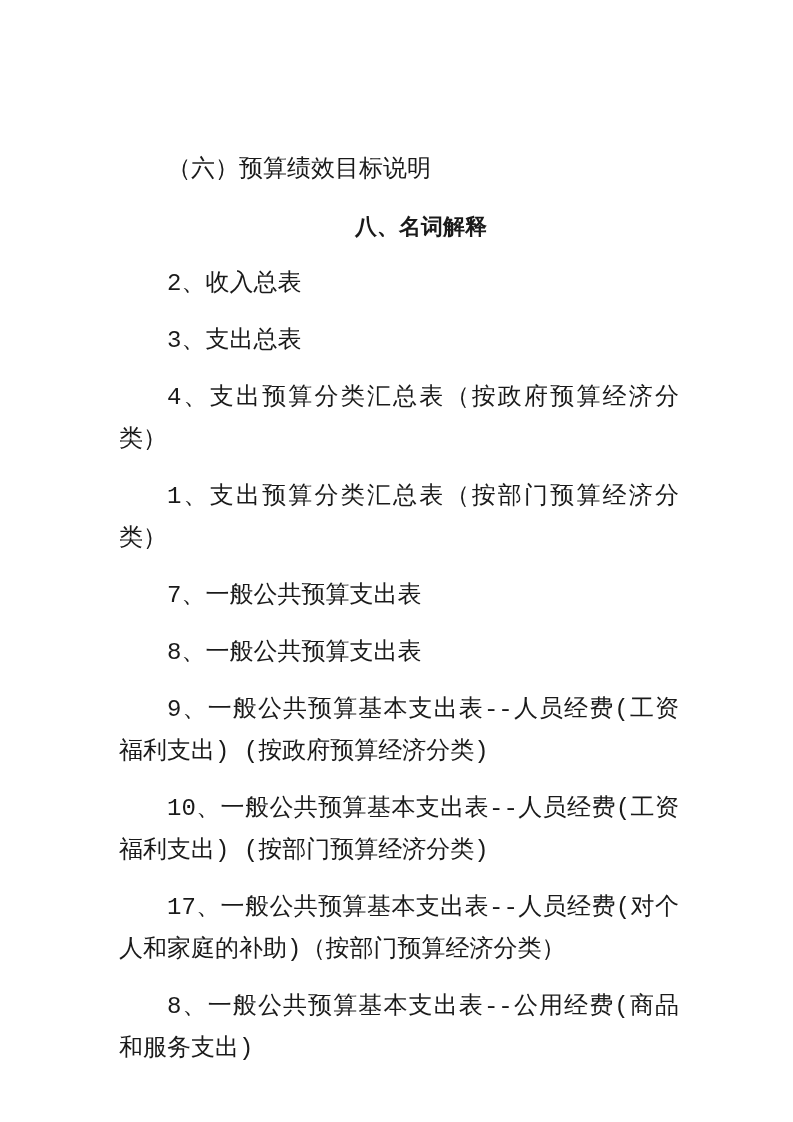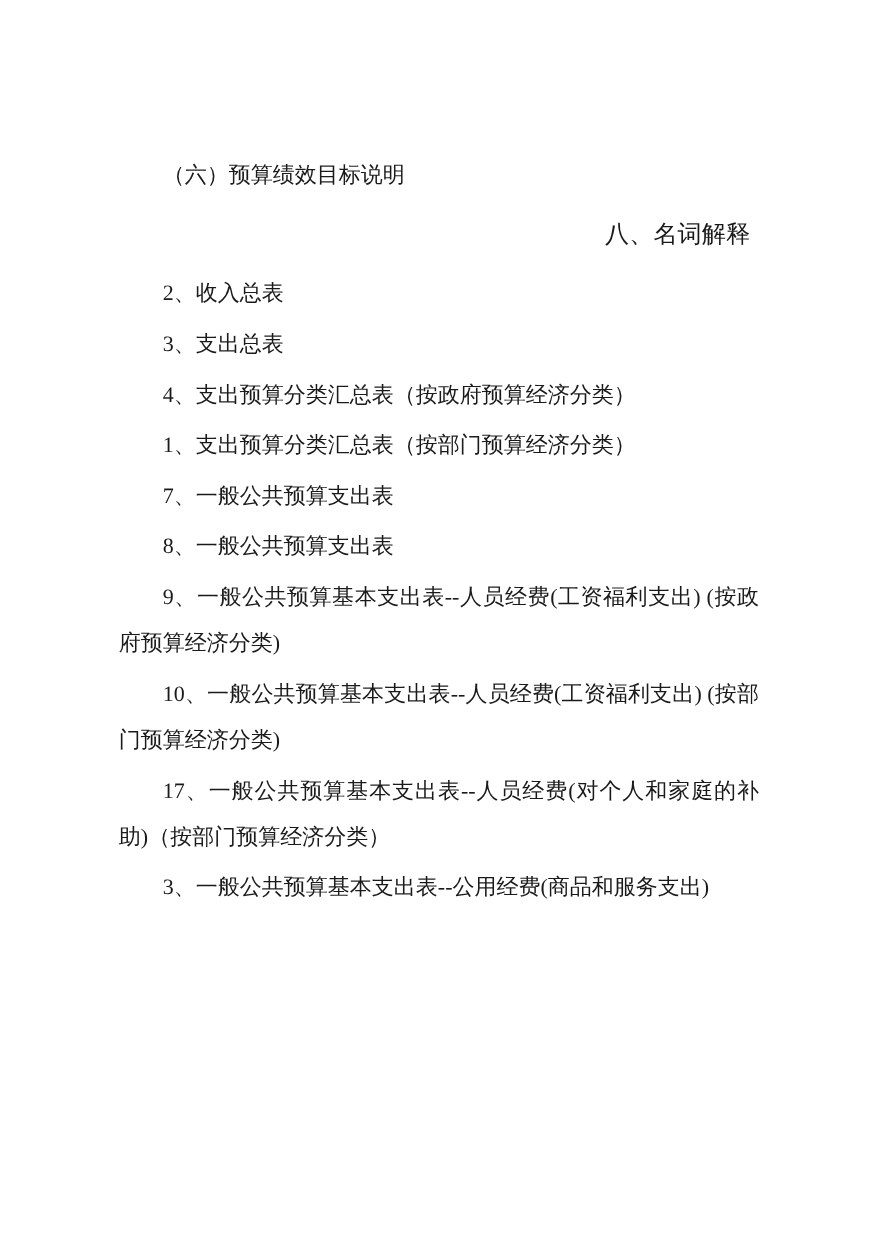--- a/index.html
+++ b/index.html
@@ -11,36 +11,36 @@
     position: relative;
     width: 793px;
     height: 1122px;
     background: #ffffff;
     box-sizing: border-box;
     padding: 134px 99px 0 104px;
     color: #1a1a1a;
     overflow: hidden;
   }
   .doc-body-line {
-    margin: 4px;
-    font-family: Liberation Serif, serif;
-    font-size: 20px;
+    margin: 15px;
+    font-family: Liberation Mono, monospace;
+    font-size: 24px;
     line-height: 42px;
     text-indent: 2em;
     text-align: justify;
     word-break: break-all;
   }
   .doc-heading-line {
     margin: 12px;
     font-family: "Liberation Sans", "DejaVu Sans", sans-serif;
-    font-weight: 400;
+    font-weight: 700;
     font-size: 22px;
     line-height: 42px;
     text-indent: 2em;
-    text-align: right;
+    text-align: center;
     word-break: break-all;
   }
 </style>
 </head>
 <body>
 
 <div class="doc-page">
   <p class="doc-body-line">（六）预算绩效目标说明</p>
 
   <p class="doc-heading-line">八、名词解释</p>
@@ -48,14 +48,14 @@
 
   <p class="doc-body-line">2、收入总表</p>
   <p class="doc-body-line">3、支出总表</p>
   <p class="doc-body-line">4、支出预算分类汇总表（按政府预算经济分类）</p>
   <p class="doc-body-line">1、支出预算分类汇总表（按部门预算经济分类）</p>
   <p class="doc-body-line">7、一般公共预算支出表</p>
   <p class="doc-body-line">8、一般公共预算支出表</p>
   <p class="doc-body-line">9、一般公共预算基本支出表--人员经费(工资福利支出) (按政府预算经济分类)</p>
   <p class="doc-body-line">10、一般公共预算基本支出表--人员经费(工资福利支出) (按部门预算经济分类)</p>
   <p class="doc-body-line">17、一般公共预算基本支出表--人员经费(对个人和家庭的补助)（按部门预算经济分类）</p>
-  <p class="doc-body-line">3、一般公共预算基本支出表--公用经费(商品和服务支出)</p>
+  <p class="doc-body-line">8、一般公共预算基本支出表--公用经费(商品和服务支出)</p>
 </div>
 
 </body></html>

